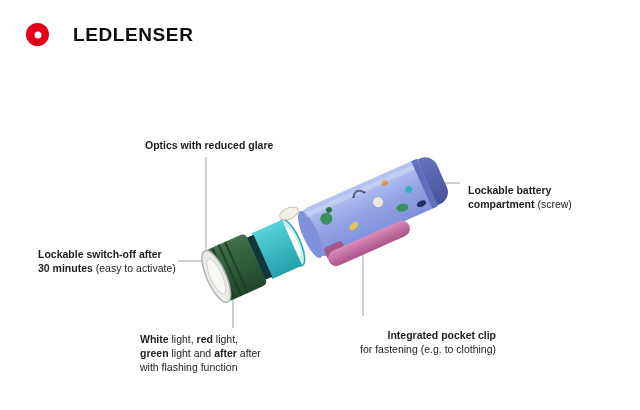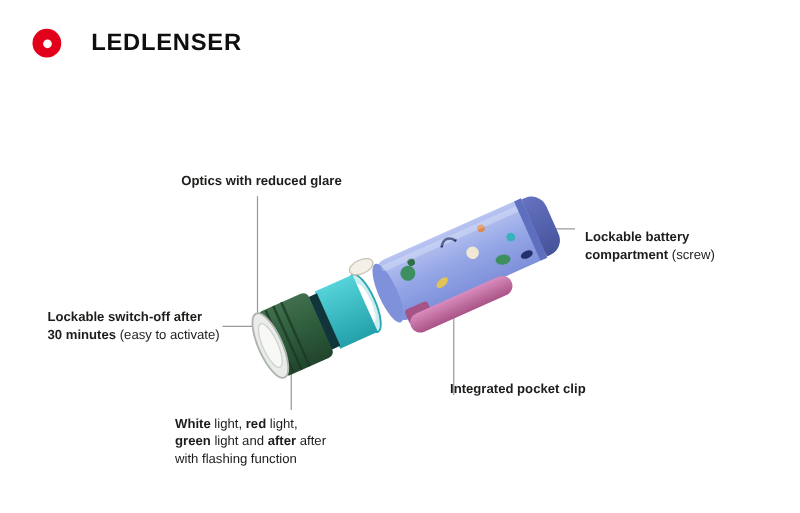--- a/index.html
+++ b/index.html
@@ -22,21 +22,21 @@
   
   svg.scene { position:absolute; left:0; top:0; }
 
   
   .callout { position:absolute; font-size:10.5px; line-height:14px; color:#1d1d1b; white-space:nowrap; }
   .callout b { font-weight:bold; }
   .co-optics   { left:145px; top:138px; }
   .co-battery  { left:468px; top:169px;margin-top:14px; }
   .co-switch   { left:38px;  top:247px; }
   .co-lights   { left:140px; top:332px; }
-  .co-clip     { left:360px; top:304px;text-align:right; }
+  .co-clip     { left:360px; top:328px;text-align:right; }
 </style>
 </head>
 <body>
 
 <div class="stage">
 
   <div class="logo">
     <span class="logo-dot">
         <span class="inner"></span>
       </span>
@@ -139,15 +139,16 @@
   </div>
 
   <div class="callout co-lights">
     <b>White</b><span> light, </span><b>red</b><span> light,</span><br>
     <b>green</b><span> light and </span><b>after</b><span> after</span><br>
     <span>with flashing function</span>
   </div>
 
   <div class="callout co-clip">
     <b>Integrated pocket clip</b><br>
+    <span>for fastening (e.g. to clothing)</span>
   </div>
 
 </div>
 
 </body></html>

